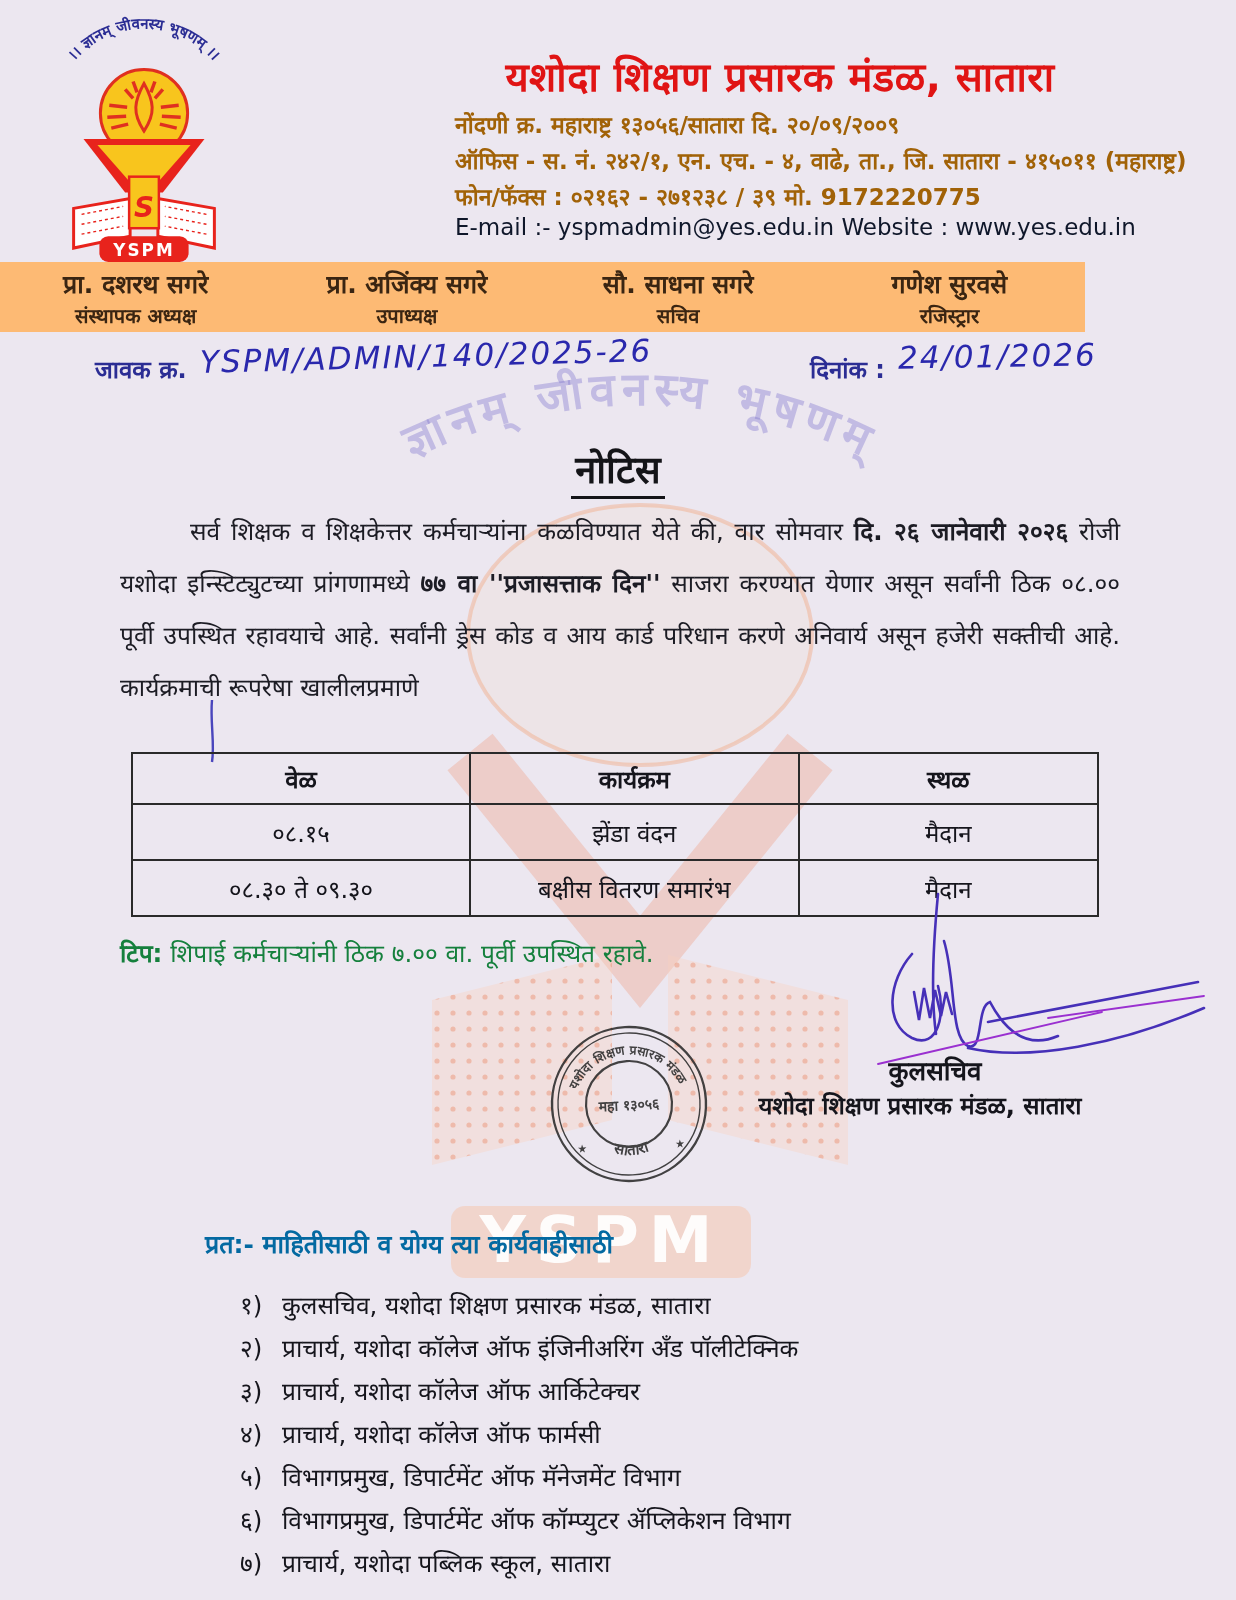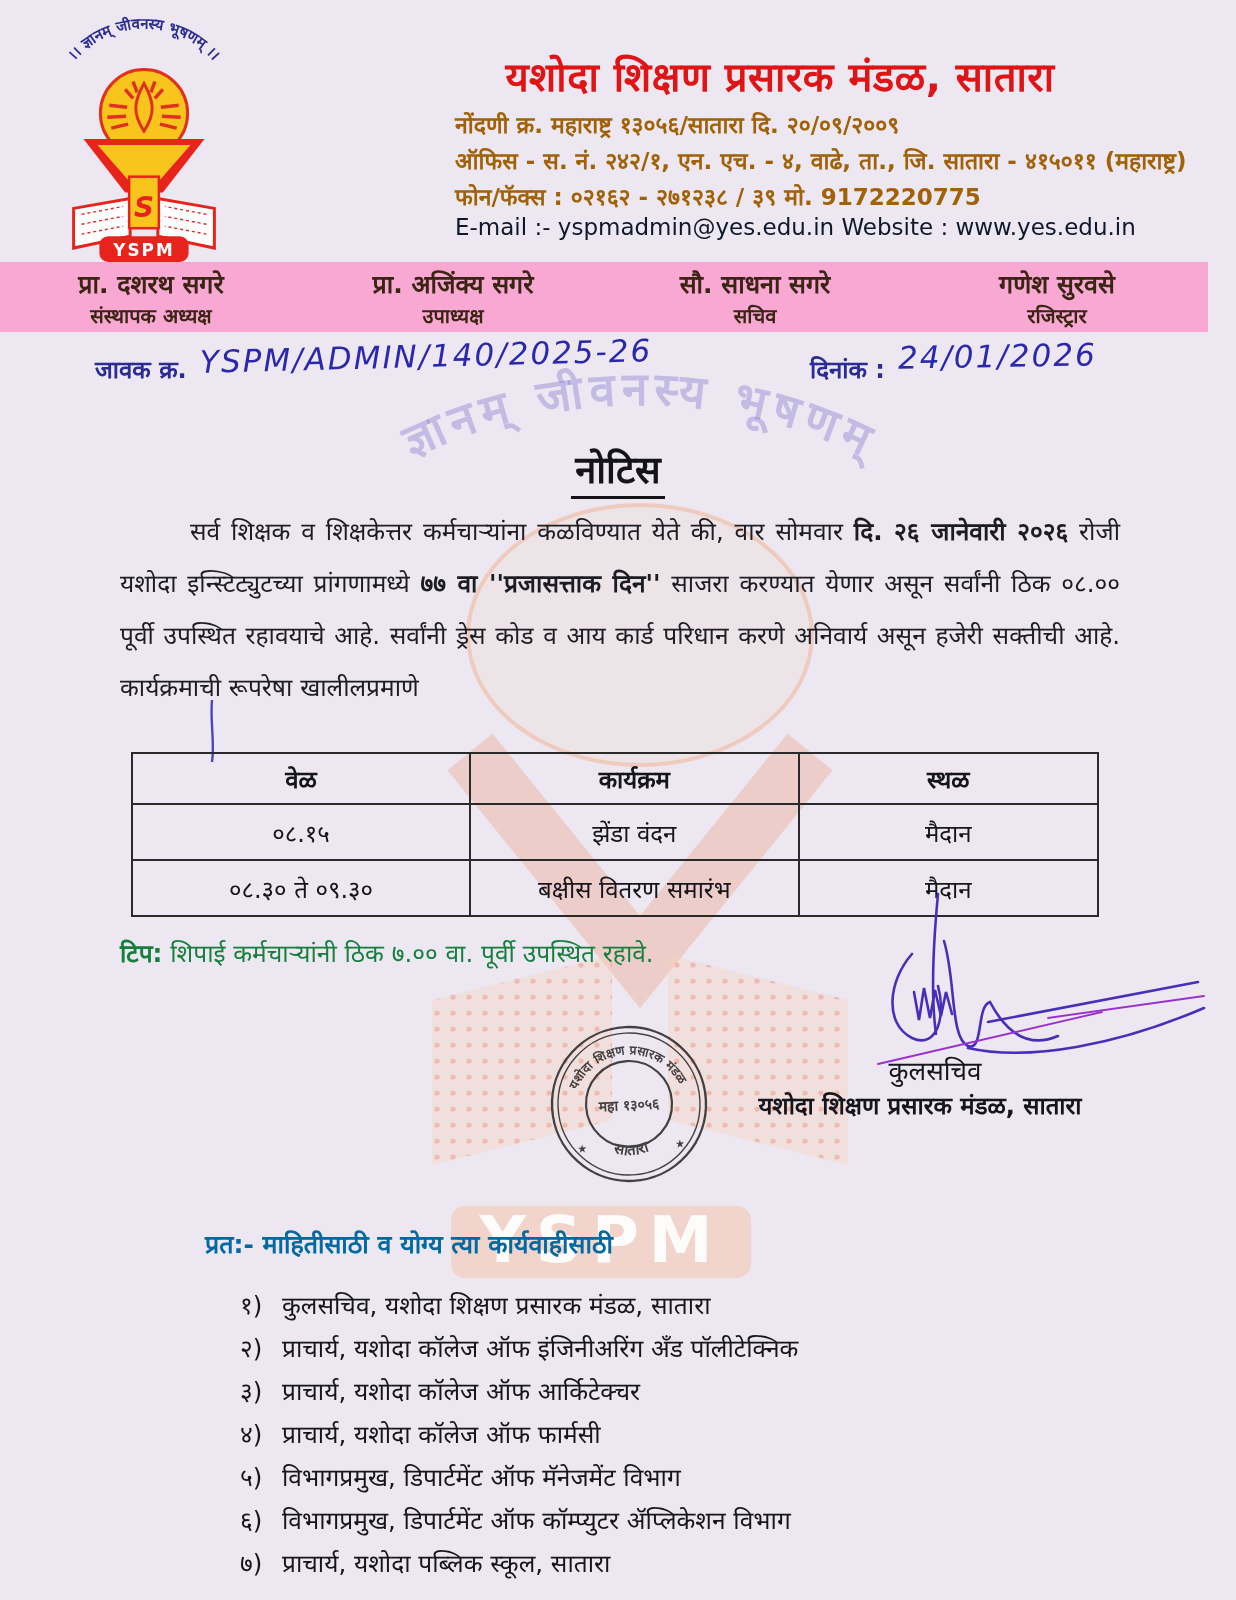--- a/index.html
+++ b/index.html
@@ -14,21 +14,21 @@
   .z1 { z-index:2; }
   
   .org-title {
     left:400px; top:48px; width:760px; text-align:center;
     font-size:40px; font-weight:bold; color:#e01414; letter-spacing:0.5px;
   }
   .addr { left:455px; color:#a16207; font-weight:bold; font-size:23px; }
   .addr-en { left:455px; color:#0f172a; font-weight:normal; font-size:23px; }
   
   .band {
-    left:0; top:262px; width:1208px; height:70px; background:#f9a8d4;
+    left:0; top:262px; width:1085px; height:70px; background:#fdba74;
     display:flex; align-items:center; z-index:1;
   }
   .band .col { flex:1; text-align:center; color:#3a2512; }
   .band .name { font-size:25px; font-weight:bold; }
   .band .role { font-size:20px; font-weight:bold; margin-top:2px; }
   
   .ref-label { color:#2b2d94; font-weight:bold; font-size:24px; }
   .hand {
     color:#2a28ad; font-size:31px; font-style:italic; font-weight:500;
     letter-spacing:2px; white-space:nowrap;
@@ -55,21 +55,21 @@
   }
   table.sched th { font-weight:bold; height:48px; }
   table.sched td { height:56px; font-weight:500; }
   
   .note { left:120px; top:936px; font-size:24.5px; color:#15803d; font-weight:500; }
   .note b { font-weight:bold; }
   
   .sig-svg { left:850px; top:886px; z-index:3; }
   .sig-designation {
     left:840px; top:1052px; width:190px; text-align:center;
-    font-size:26px; font-weight:normal; color:#15151c;
+    font-size:26px; font-weight:bold; color:#15151c;
   }
   .sig-org {
     left:740px; top:1088px; width:360px; text-align:center;
     font-size:24px; font-weight:bold; color:#15151c;
   }
   
   .stamp { left:543px; top:1020px; transform:rotate(-3deg); z-index:2; opacity:0.88; }
   
   .cc-head { left:205px; top:1226px; font-size:25px; font-weight:bold; color:#0369a1; }
   .cc-item { left:240px; font-size:24.5px; font-weight:500; color:#15151c; white-space:nowrap;margin-top:10px; }

